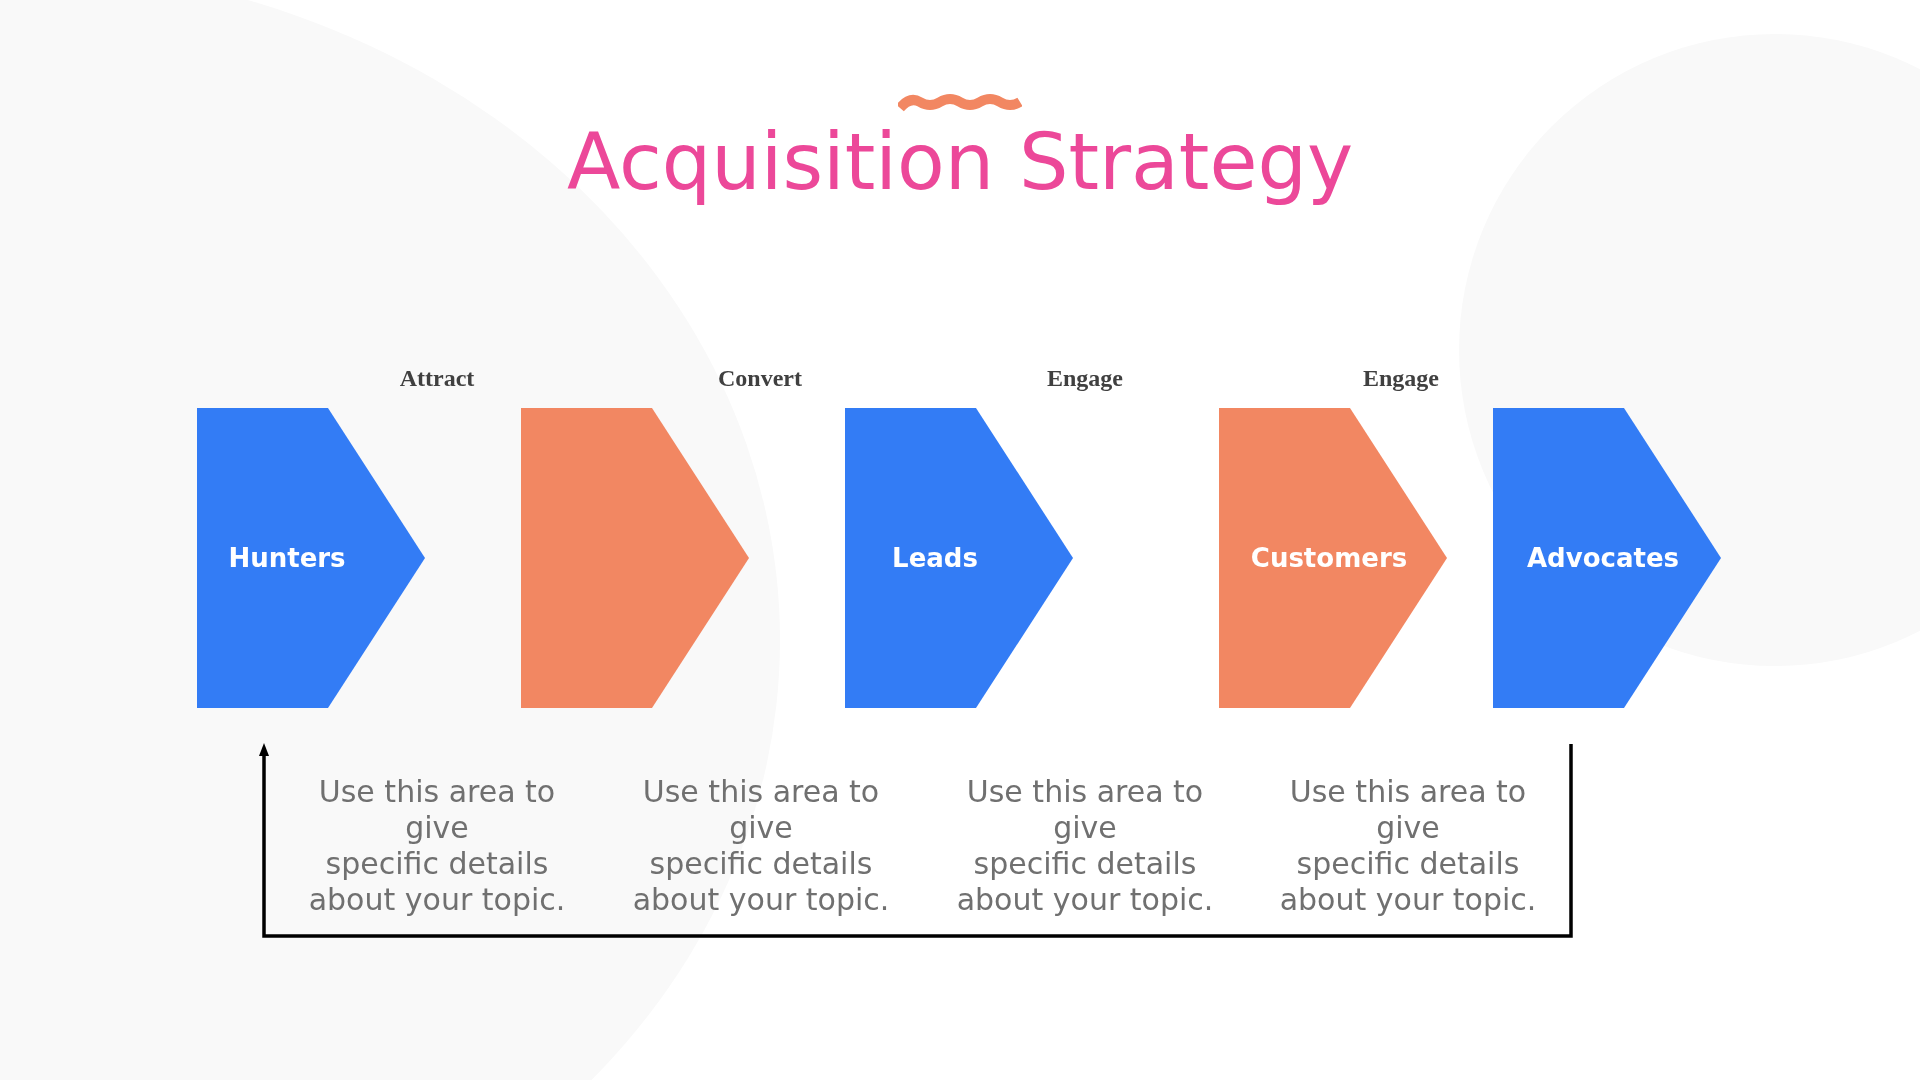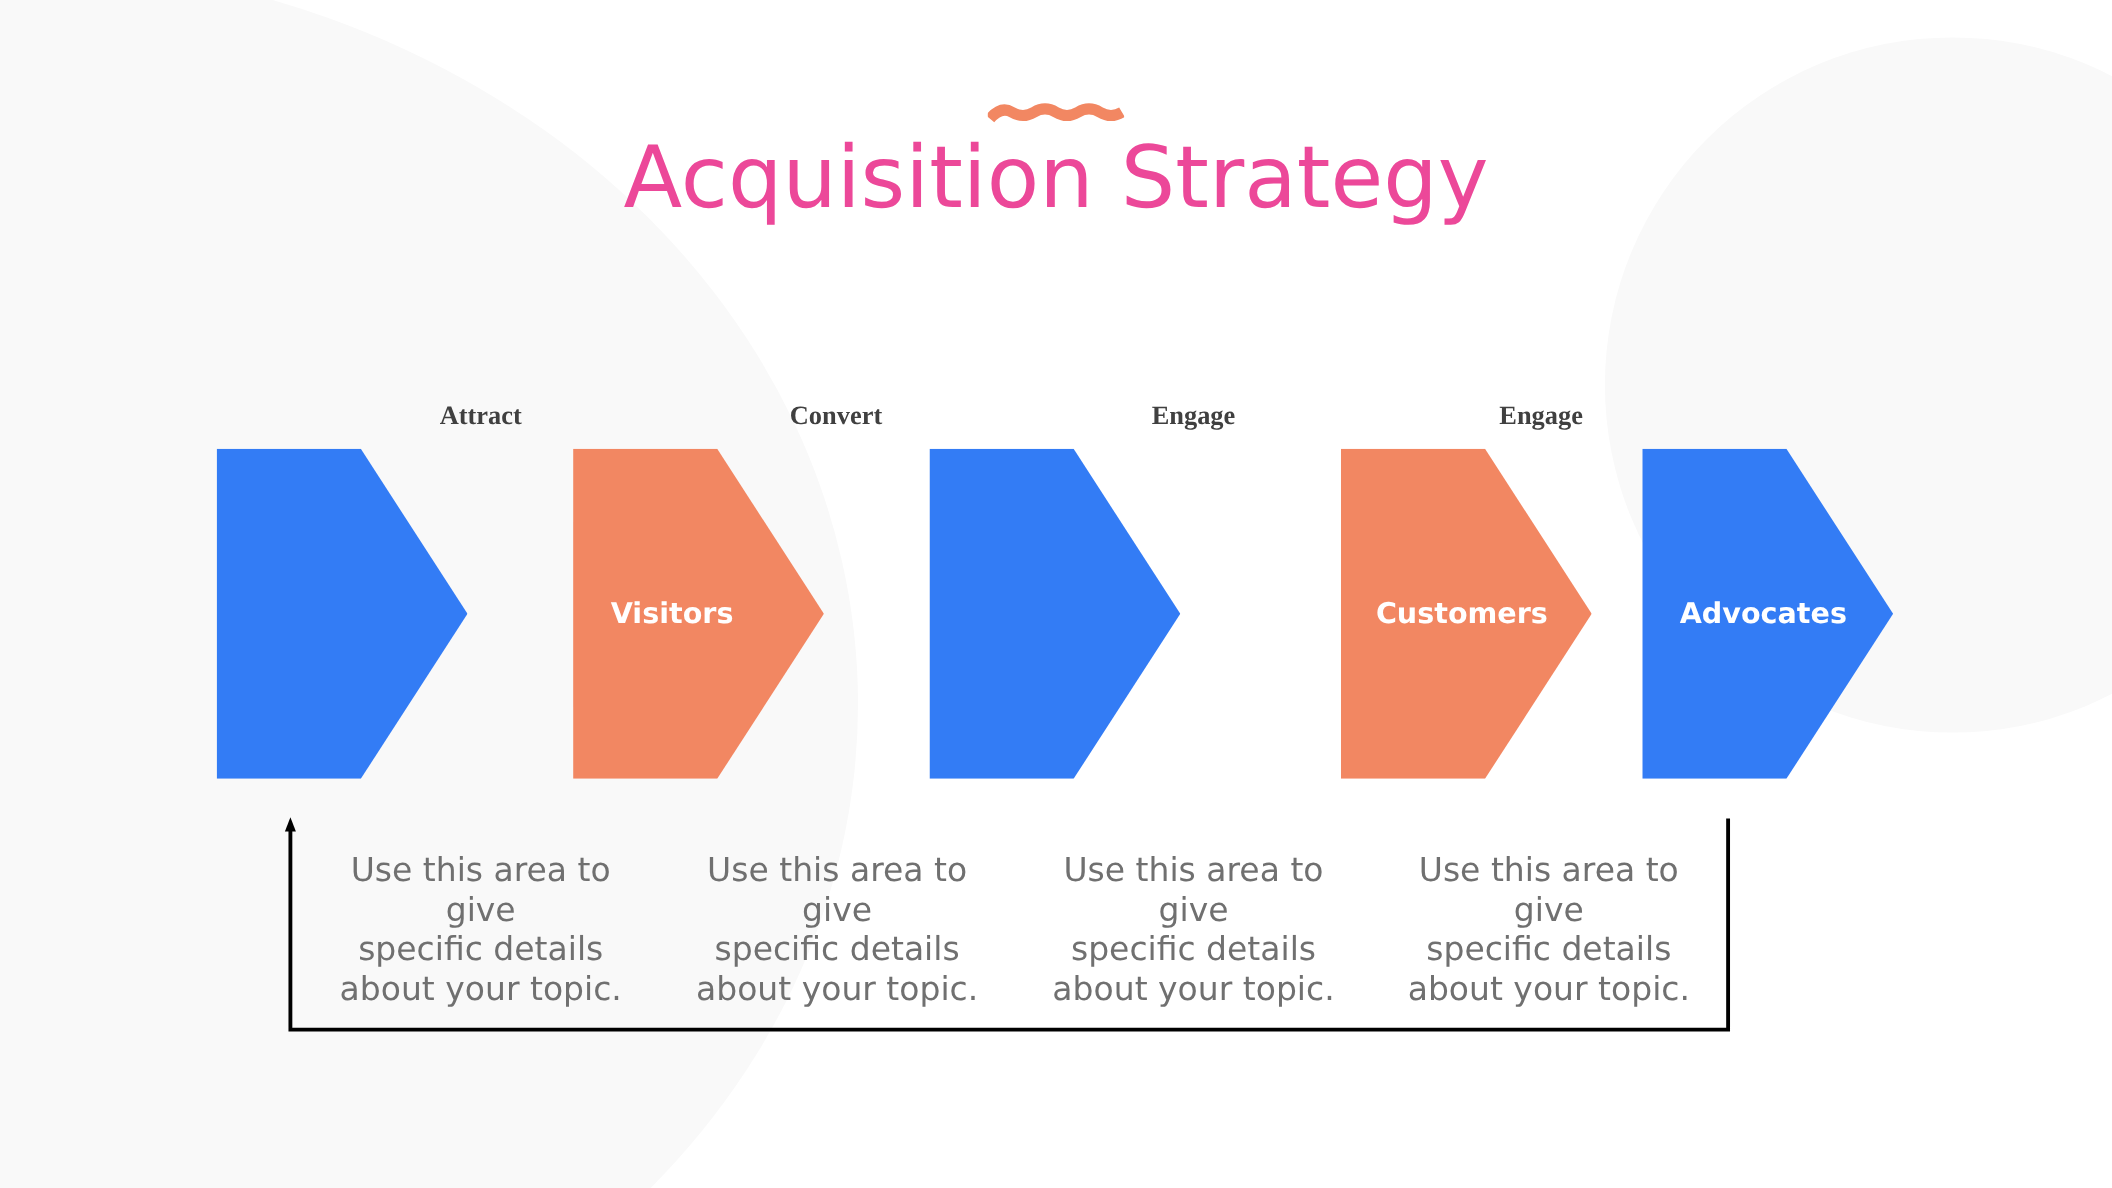--- a/index.html
+++ b/index.html
@@ -30,33 +30,34 @@
 
 <div class="stage-label" style="left:437px;">Attract</div>
 <div class="stage-label" style="left:760px;">Convert</div>
 <div class="stage-label" style="left:1085px;">Engage</div>
 <div class="stage-label" style="left:1401px;">Engage</div>
 
 <div class="arrow" style="left:197px;">
   <svg viewBox="0 0 228 300" xmlns="http://www.w3.org/2000/svg">
     <polygon points="0,0 131,0 228,150 131,300 0,300" fill="#337CF5"></polygon>
   </svg>
+  <div class="arrow-label">Hunters</div>
 </div>
 
 <div class="arrow" style="left:521px;">
   <svg viewBox="0 0 228 300" xmlns="http://www.w3.org/2000/svg">
     <polygon points="0,0 131,0 228,150 131,300 0,300" fill="#F28762"></polygon>
   </svg>
-  <div class="arrow-label">Visitors</div>
 </div>
 
 <div class="arrow" style="left:845px;">
   <svg viewBox="0 0 228 300" xmlns="http://www.w3.org/2000/svg">
     <polygon points="0,0 131,0 228,150 131,300 0,300" fill="#337CF5"></polygon>
   </svg>
+  <div class="arrow-label">Leads</div>
 </div>
 
 <div class="arrow" style="left:1219px;">
   <svg viewBox="0 0 228 300" xmlns="http://www.w3.org/2000/svg">
     <polygon points="0,0 131,0 228,150 131,300 0,300" fill="#F28762"></polygon>
   </svg>
   <div class="arrow-label" style="width:220px;">Customers</div>
 </div>
 
 <div class="arrow" style="left:1493px;">

